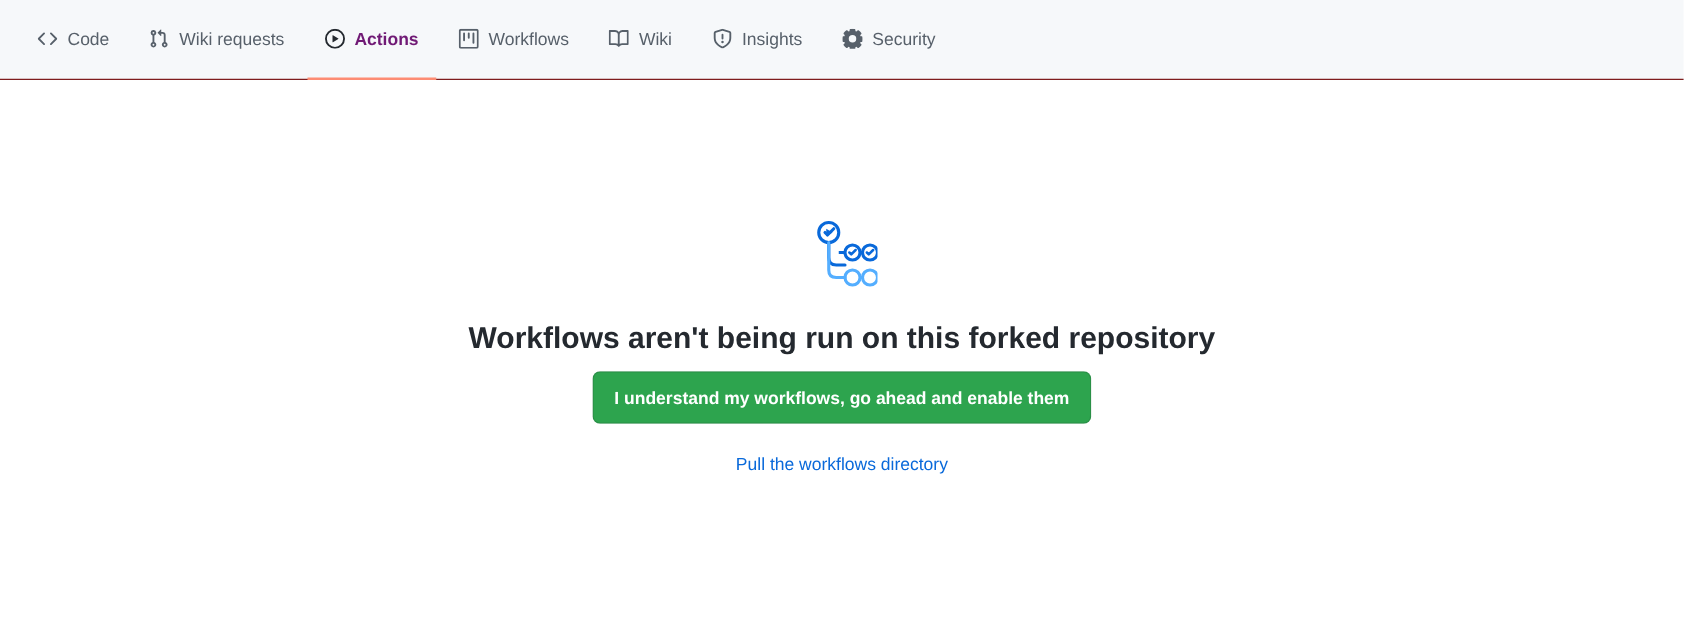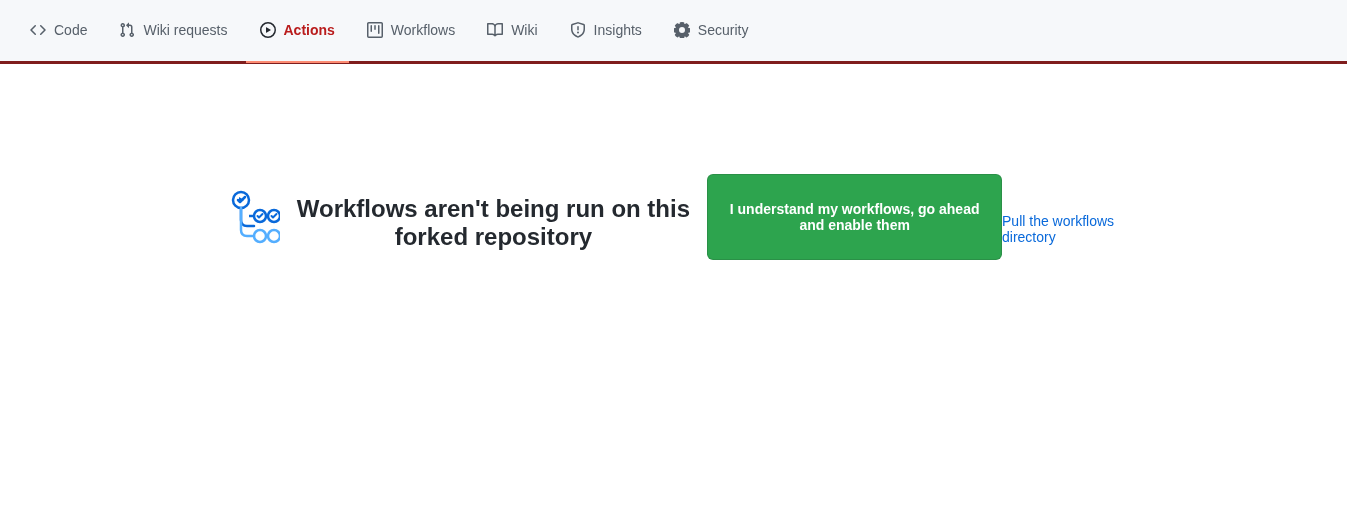--- a/index.html
+++ b/index.html
@@ -4,51 +4,51 @@
   <style>
     * { margin: 0; padding: 0; box-sizing: border-box; }
     body {
       font-family: -apple-system, BlinkMacSystemFont, "Segoe UI", Helvetica, Arial, sans-serif;
       background: #ffffff;
       color: #24292f;
       font-size: 14px;
     }
     .nav-bar {
       background: #f6f8fa;
-      border-bottom: 3px solid #7f1d1d;
+      border-bottom: 1px solid #7f1d1d;
       padding: 0 16px;
       height: 64px;
       display: flex;
       align-items: center;
       gap: 0;
     }
     .nav-tab {
       display: flex;
       align-items: center;
       gap: 8px;
       padding: 8px 14px;
       color: #57606a;
       cursor: pointer;
       height: 64px;
       border-bottom: 2px solid transparent;
       margin-right: 4px;
     }
     .nav-tab.active {
-      color: #b91c1c;
+      color: #701a75;
       font-weight: 600;
       border-bottom: 2px solid #fd8c73;
     }
     .nav-tab svg {
       width: 16px;
       height: 16px;
     }
     .nav-tab.active svg { color: #24292f; }
     .main-content {
       display: flex;
-      flex-direction: row;
+      flex-direction: column;
       align-items: center;
       padding-top: 110px;
       max-width: 900px;
       margin: 0 auto;
     }
     .hero-icon {
       margin-bottom: 24px;
     }
     .heading {
       font-size: 24px;
@@ -63,21 +63,21 @@
       line-height: 1.5;
       max-width: 850px;
       margin-bottom: 36px;
       font-size: 14px;
     }
     .primary-button {
       background: #2da44e;
       color: #ffffff;
       border: 1px solid rgba(27,31,36,0.15);
       border-radius: 6px;
-      padding: 26px 16px;
+      padding: 12px 16px;
       font-size: 14px;
       font-weight: 600;
       cursor: pointer;
       margin-bottom: 24px;
     }
     .link {
       color: #0969da;
       text-decoration: none;
       cursor: pointer;
       font-size: 14px;

